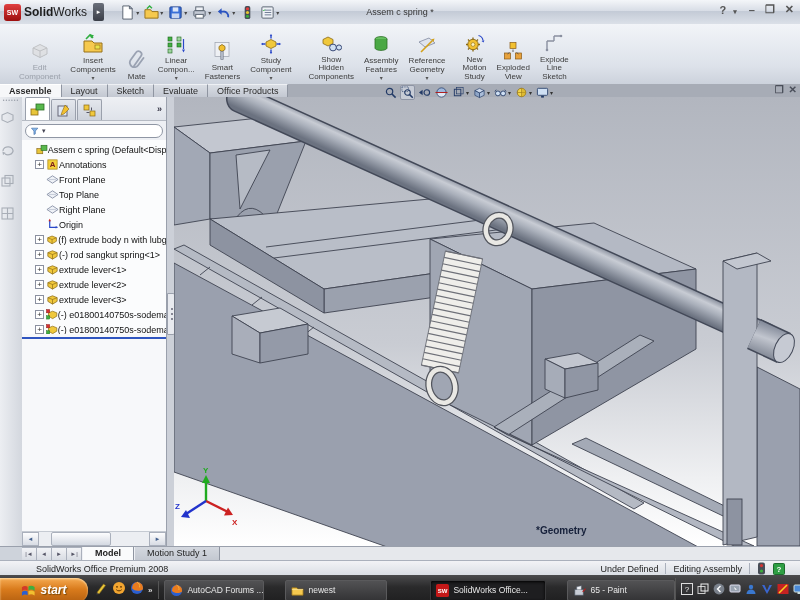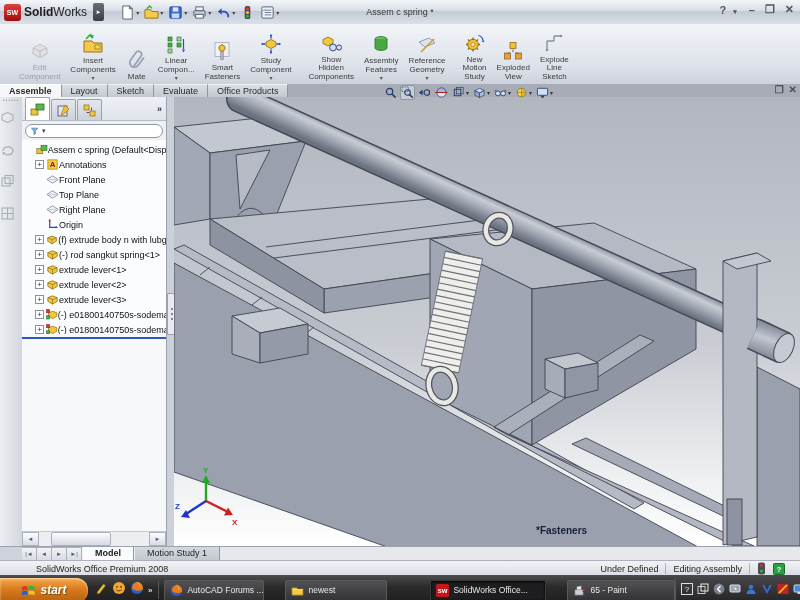--- a/index.html
+++ b/index.html
@@ -823,21 +823,21 @@
           <polygon points="32,378 28,386 36,386" fill="#1faa1f" stroke="none"></polygon>
           <line x1="32" y1="404" x2="54" y2="415" stroke="#cc2222"></line>
           <polygon points="59,418 50,418.5 54,410.5" fill="#cc2222" stroke="none"></polygon>
           <line x1="32" y1="404" x2="12" y2="417" stroke="#2233cc"></line>
           <polygon points="7,420 16,421 12,413" fill="#2233cc" stroke="none"></polygon>
           <text x="29" y="376" font-size="8" font-weight="bold" fill="#1faa1f" stroke="none" font-family="Liberation Sans, sans-serif">Y</text>
           <text x="58" y="428" font-size="8" font-weight="bold" fill="#cc2222" stroke="none" font-family="Liberation Sans, sans-serif">X</text>
           <text x="1" y="412" font-size="8" font-weight="bold" fill="#2233cc" stroke="none" font-family="Liberation Sans, sans-serif">Z</text>
         </g>
       </svg>
-      <div id="viewlabel">*Fasteners</div>
+      <div id="viewlabel">*Geometry</div>
     </div>
   </div>
 
   <div id="doctabs">
     <div id="dnav">
         <div class="dnavbtn">|◄</div>
         <div class="dnavbtn">◄</div>
         <div class="dnavbtn">►</div>
         <div class="dnavbtn">►|</div>
       </div>

